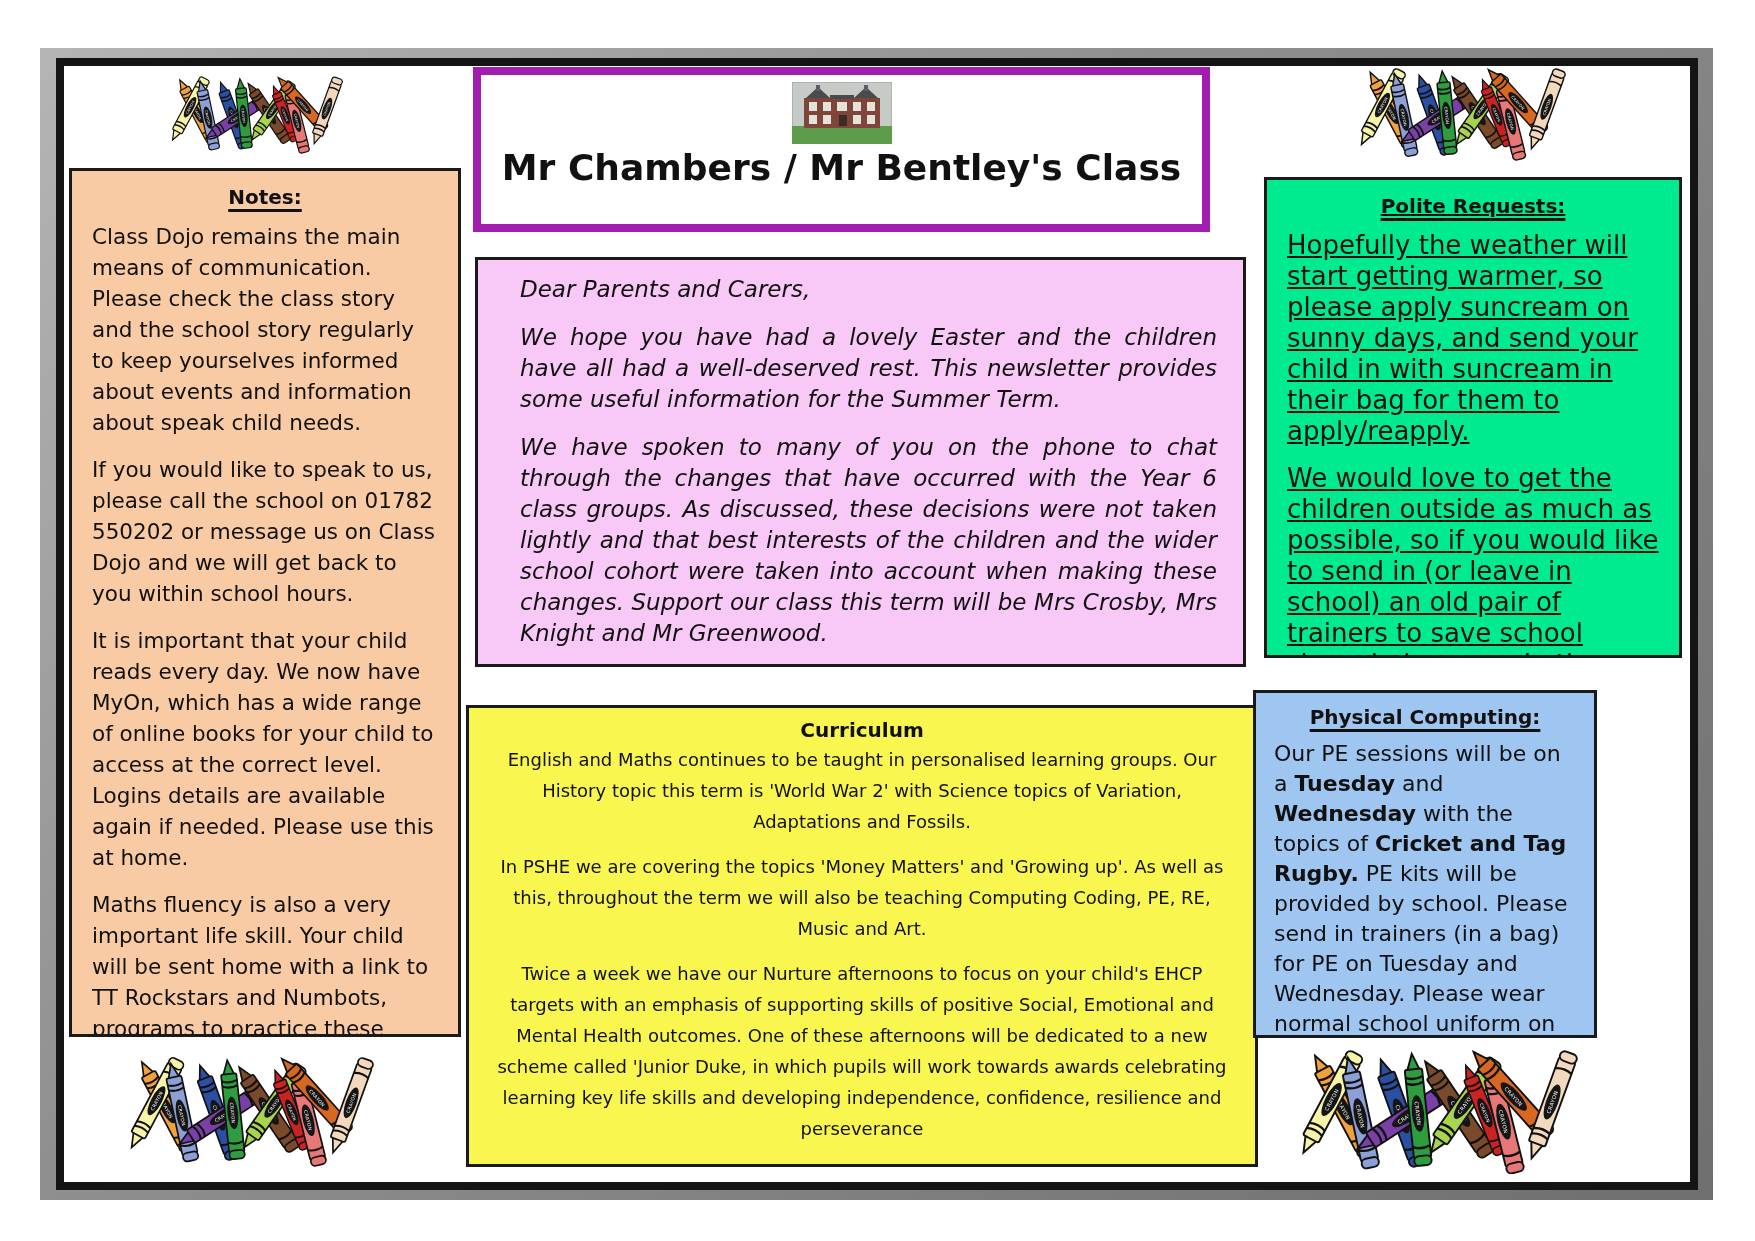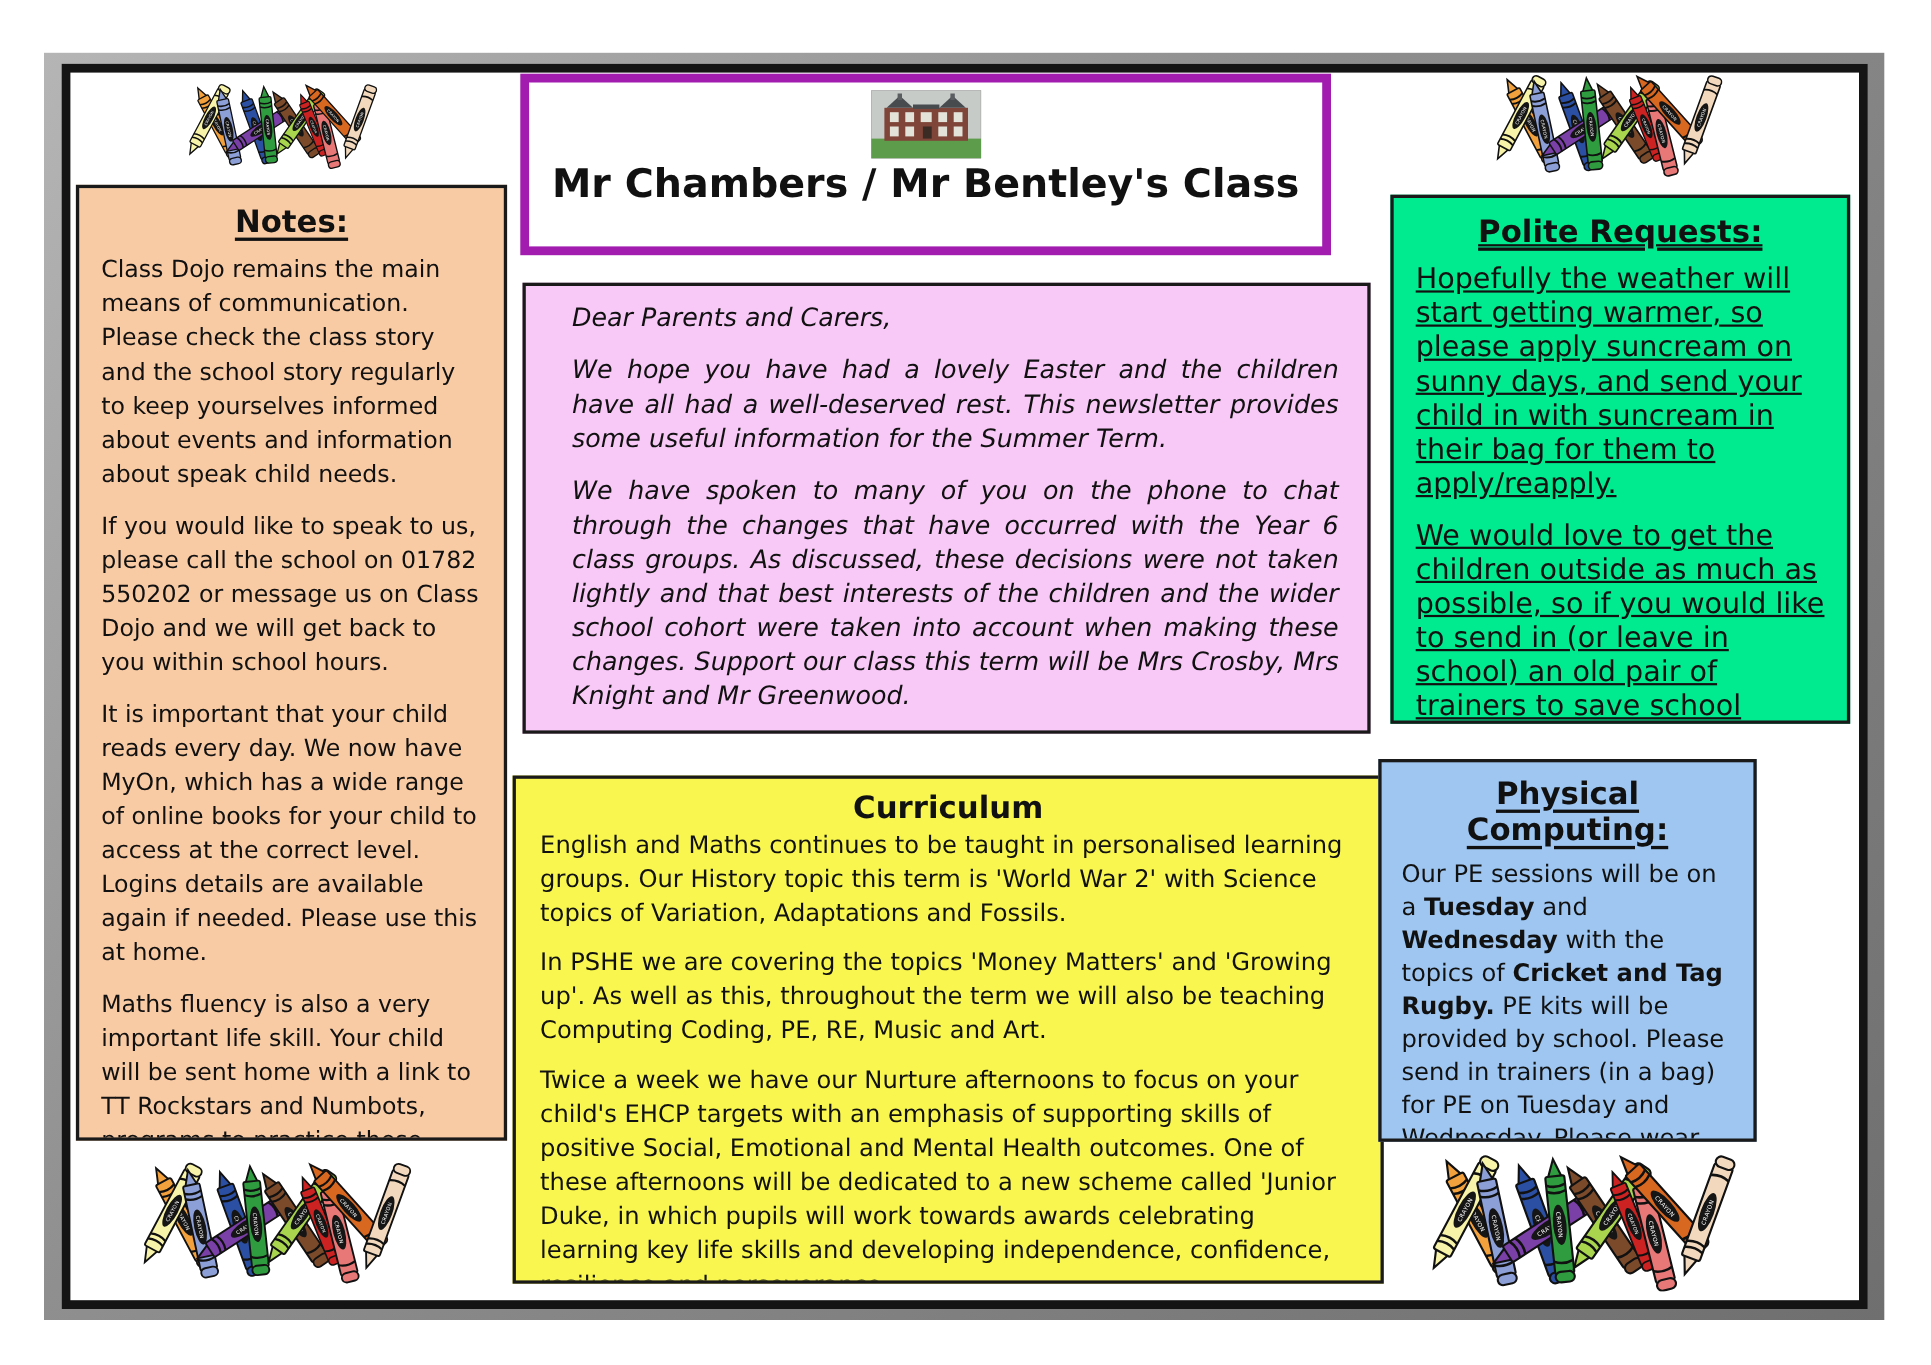--- a/index.html
+++ b/index.html
@@ -5,40 +5,40 @@
   html,body{margin:0;padding:0;background:#ffffff;}
   #canvas{position:relative;width:1755px;height:1241px;background:#ffffff;overflow:hidden;
           font-family:"DejaVu Sans",sans-serif;color:#111;}
   
   .frame-outer{position:absolute;left:40px;top:48px;width:1673px;height:1152px;
                background:linear-gradient(135deg,#b5b5b5 0%,#8f8f8f 40%,#6f6f6f 100%);}
   .frame-inner{position:absolute;left:56px;top:58px;width:1626px;height:1116px;
                background:#ffffff;border:8px solid #141414;}
   
   .cbox{position:absolute;border:3px solid #1a1a1a;box-sizing:border-box;overflow:hidden;}
-  .cbox h2{margin:2px 0 12px 0;text-align:center;font-size:28px;font-weight:bold;}
+  .cbox h2{margin:2px 0 12px 0;text-align:center;font-size:20px;font-weight:bold;}
   .cbox h2.u{text-decoration:underline;text-underline-offset:5px;text-decoration-thickness:2.5px;}
   .cbox p{margin:0 0 16px 0;}
 
   .notes-box{left:69px;top:168px;width:392px;height:869px;background:#F9CBA4;padding:12px 20px;}
   .notes-box p{font-size:21.5px;line-height:31px;}
 
   .title-box{position:absolute;left:473px;top:67px;width:737px;height:165px;background:#ffffff;
              border:8px solid #a21caf;box-sizing:border-box;text-align:center;}
   .title-box .bldg{margin-top:7px;}
   .page-title{font-size:36px;font-weight:bold;margin-top:0px;line-height:40px;}
 
   .letter-box{left:475px;top:257px;width:771px;height:410px;background:#F8C8F7;padding:14px 26px;}
   .letter-box p{font-style:italic;font-size:23px;line-height:31px;margin:0 0 17px 16px;}
   .letter-box p.just{text-align:justify;}
   .letter-box p.sig{font-weight:bold;margin-bottom:0;}
 
   .curr-box{left:466px;top:705px;width:792px;height:462px;background:#F8F64F;padding:8px 22px;}
   .curr-box h2{margin-bottom:2px;}
-  .curr-box p{font-size:22px;line-height:31px;margin:0 0 14px 0;}
+  .curr-box p{font-size:18px;line-height:31px;margin:0 0 14px 0;text-align:center;}
 
   .polite-box{left:1264px;top:177px;width:418px;height:481px;background:#00EB8F;padding:12px 20px;text-decoration:underline;}
   .polite-box p{font-size:26px;line-height:31px;}
 
   .pe-box{left:1253px;top:690px;width:344px;height:348px;background:#9EC6F1;padding:10px 18px;}
   .pe-box h2{margin-bottom:10px;}
   .pe-box p{font-size:22px;line-height:30px;margin:0;}
   .pe-box .b{font-weight:bold;}
 
   .crayons{position:absolute;}

